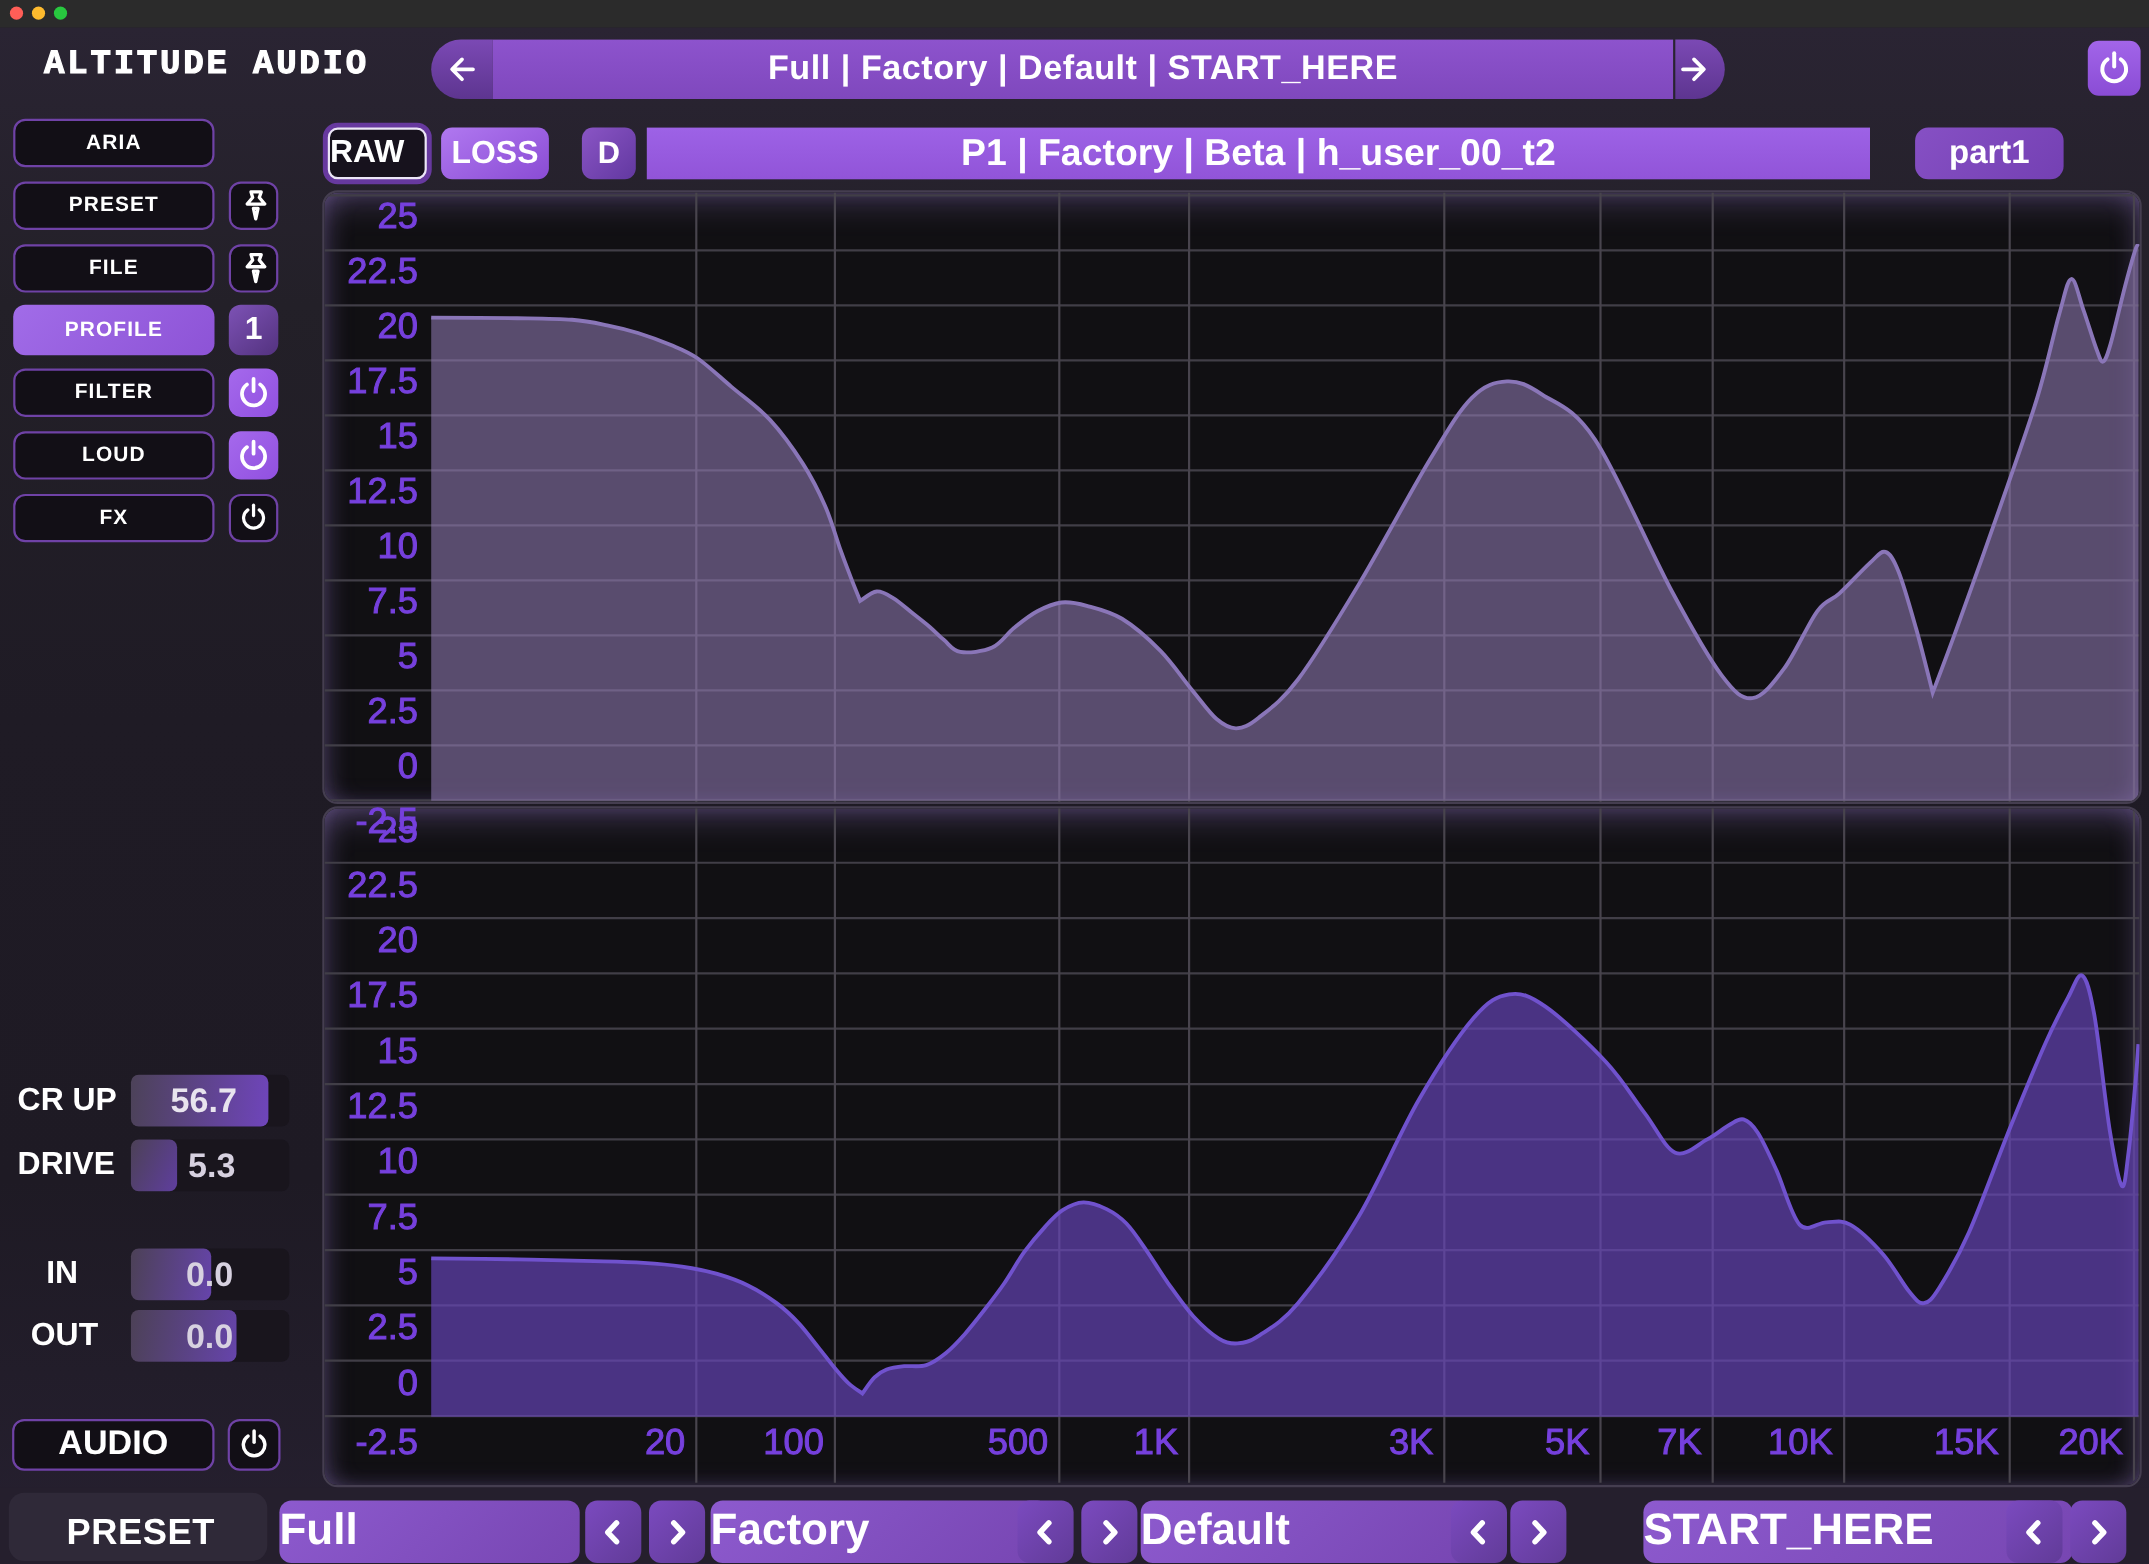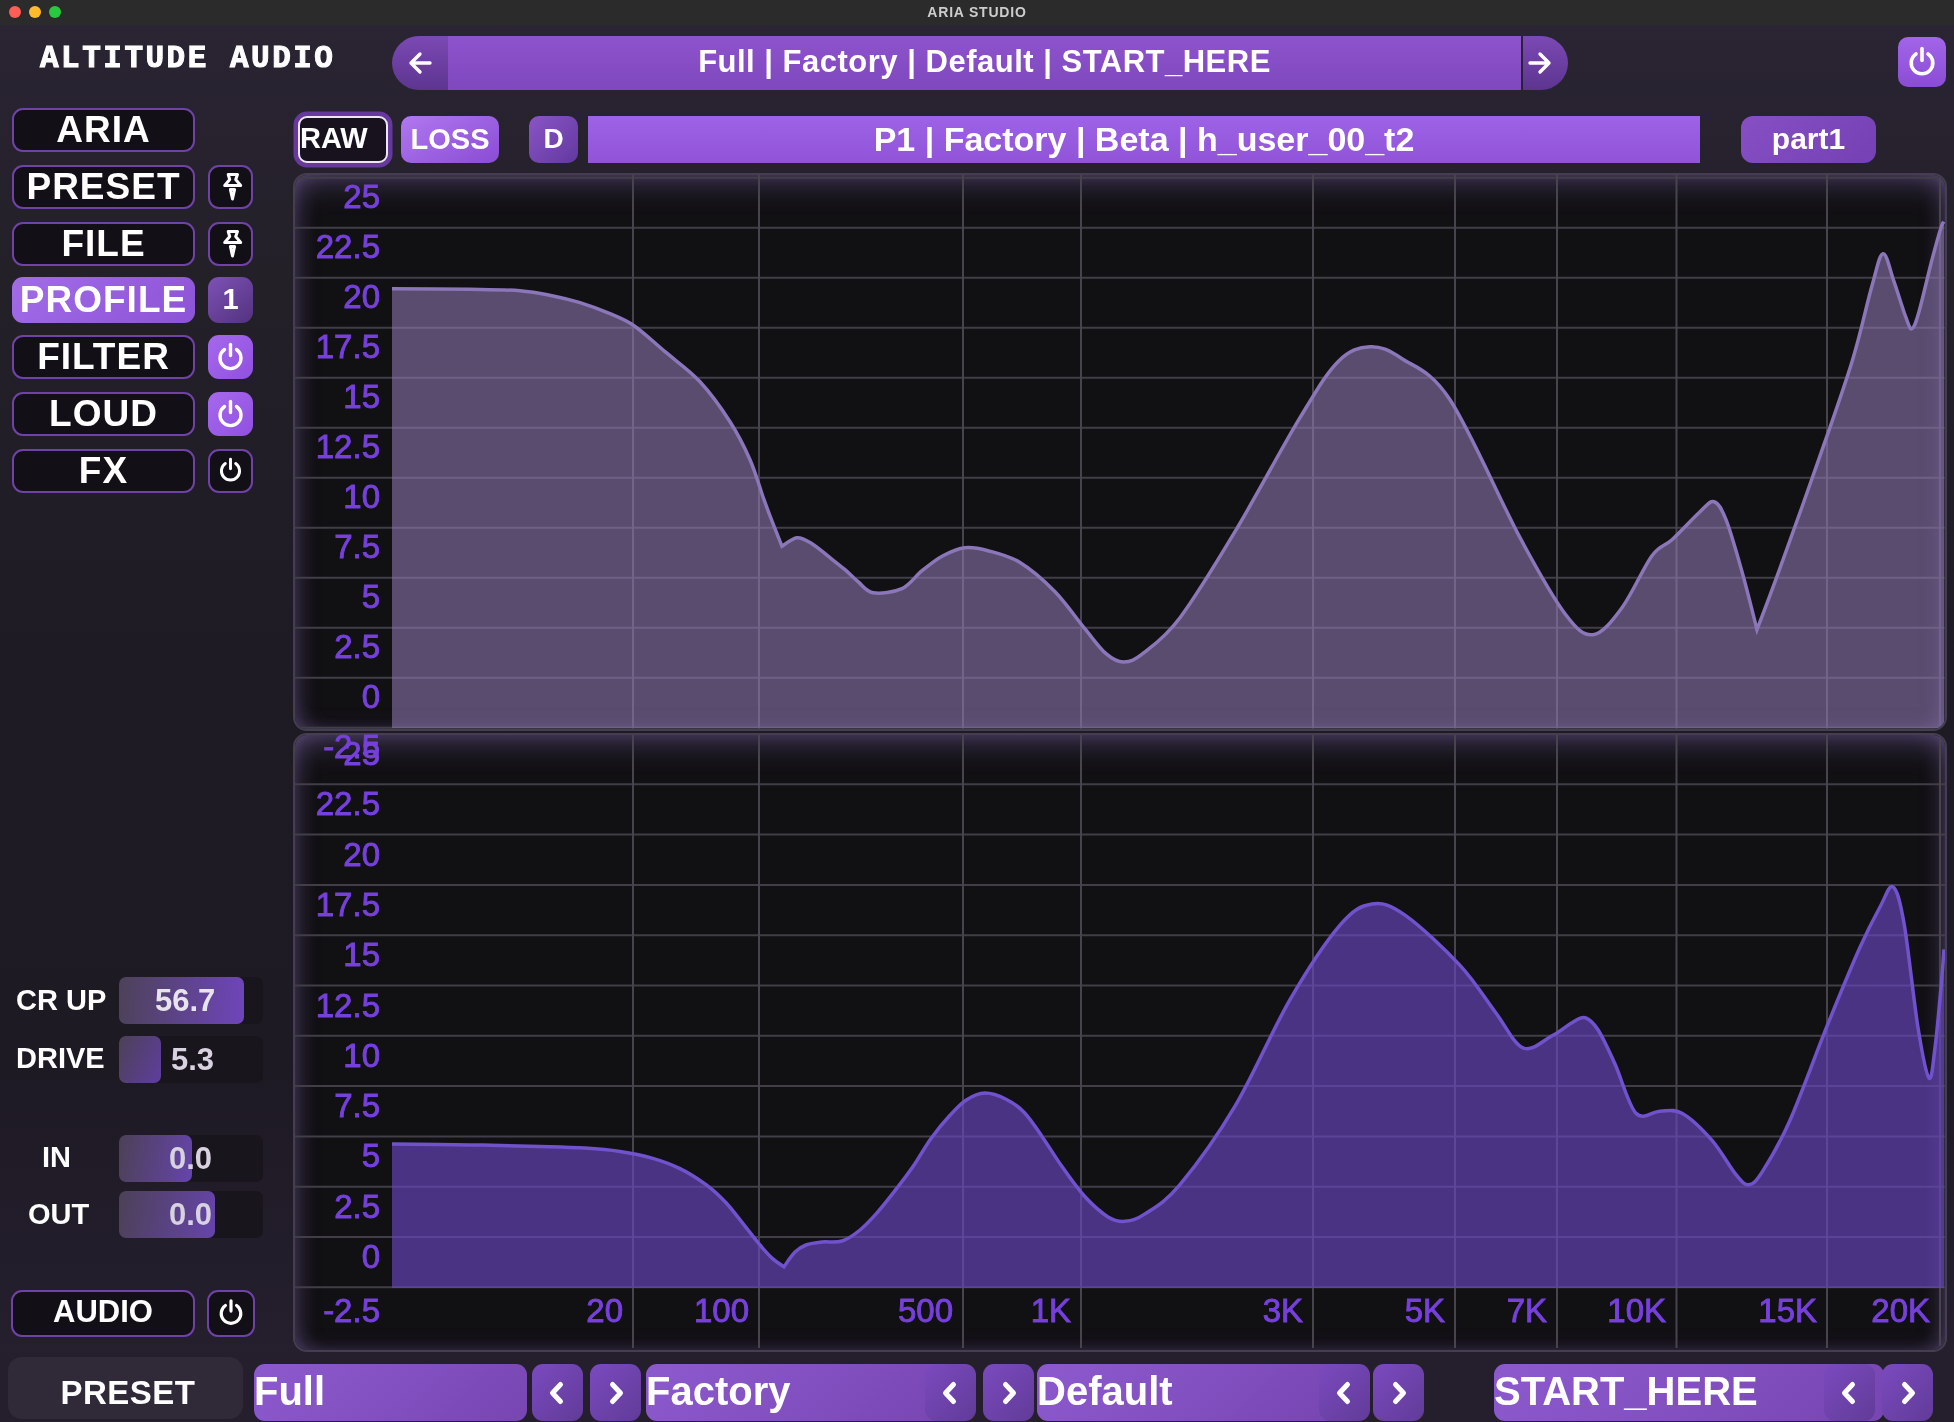--- a/index.html
+++ b/index.html
@@ -16,21 +16,21 @@
 #capR { left:1523px; width:45px; border-radius:0 27px 27px 0; }
 #hdrbar { left:448px; top:36px; width:1073px; height:54px; background:linear-gradient(180deg,#8d53cd,#7f48bd); color:#fff; font-size:31px; font-weight:bold; text-align:center; line-height:52px; letter-spacing:0.5px; }
 #pwr-top { left:1898px; top:37px; width:48px; height:50px; border-radius:10px; background:linear-gradient(180deg,#a265e9,#8a4cd5); }
 .btn { border-radius:11px; color:#fff; font-weight:bold; text-align:center; }
 .dark { background:#120f16; border:2.5px solid #6f42a6; }
 #raw { left:298px; top:116px; width:90px; height:47px; border-radius:9px; font-size:29px; line-height:40px; background:#17121d; border:2.5px solid #ece6f7; box-shadow:0 0 0 4.5px #67399f; }
 #loss { left:401px; top:116px; width:98px; height:47px; border-radius:10px; font-size:29px; line-height:46px; background:linear-gradient(150deg,#b078f0,#8a4cd4); }
 #dbtn { left:529px; top:116px; width:49px; height:47px; border-radius:10px; font-size:28px; line-height:46px; background:linear-gradient(135deg,#8a55c5,#6238a0); }
 #userbar { left:588px; top:116px; width:1112px; height:47px; font-size:34px; line-height:46px; border-radius:0; background:linear-gradient(180deg,#9d62e6,#9154d8); letter-spacing:0px; color:#fff; font-weight:bold; text-align:center; }
 #part1 { left:1741px; top:116px; width:135px; height:47px; font-size:30px; line-height:46px; border-radius:12px; background:linear-gradient(135deg,#8650c4,#7440b3); color:#fff; font-weight:bold; text-align:center; }
-.side { left:12px; width:183px; height:44px; font-size:37px; line-height:39px; letter-spacing:1px;text-align:center; }
+.side { left:12px; width:183px; height:44px; font-size:19px; line-height:39px; letter-spacing:1px;text-align:center; }
 .sq { left:208px; width:45px; height:44px; }
 #profile { background:linear-gradient(135deg,#a16ce8,#8d53d6); border:none; line-height:46px; height:46px; }
 #prof1 { background:linear-gradient(140deg,#7d52b5,#53327f); color:#fff; font-size:29px; font-weight:bold; text-align:center; line-height:44px; border-radius:11px; }
 .pwr-on { background:linear-gradient(135deg,#a569ec,#9150e0); border-radius:11px; }
 .plabel { color:#fff; font-size:29px; font-weight:bold; }
 .track { left:119px; width:144px; background:#19151d; border-radius:7px; }
 .pv { position:absolute; color:#d7d1e0; font-size:31px; font-weight:bold; }
 #audio { left:11px; top:1290px; width:184px; height:47px; font-size:31px; line-height:40px; }
 #audiopwr { left:207px; top:1290px; width:48px; height:47px; }
 #botbar { left:0px; top:1352px; width:1954px; height:70px; background:#251f2d; }
@@ -45,21 +45,20 @@
 .gv { stroke:#48444d; stroke-width:2; }
 .ylab { fill:#7640dd; font-size:33px; font-weight:normal; text-anchor:end; stroke:#7640dd; stroke-width:0.9; }
 svg text { font-family:"Liberation Sans",sans-serif; }
 </style></head>
 <body>
 <div class="abs" id="appbg"></div>
 <div class="abs" id="titlebar">
   <div class="abs tl" style="left:9px;background:#ff5e57"></div>
   <div class="abs tl" style="left:29px;background:#febb2e"></div>
   <div class="abs tl" style="left:49px;background:#28c83f"></div>
-  <div class="abs" id="tb-title">ARIA STUDIO</div>
 </div>
 <div class="abs" id="logo">ALTITUDE AUDIO</div>
 <div class="abs hdrcap" id="capL"><svg width="56" height="54" viewBox="0 0 56 54">
       <path d="M38 27 H20 M28 18 l-9 9 9 9" stroke="#fff" stroke-width="3.4" fill="none" stroke-linecap="round" stroke-linejoin="round"></path>
     </svg></div>
 <div class="abs" id="hdrbar">Full | Factory | Default | START_HERE</div>
 <div class="abs hdrcap" id="capR"><svg width="45" height="54" viewBox="0 0 45 54">
       <path d="M7 27 H25 M17 18 l9 9 -9 9" stroke="#fff" stroke-width="3.4" fill="none" stroke-linecap="round" stroke-linejoin="round"></path>
     </svg></div>
 <div class="abs" id="pwr-top"><svg width="48" height="50" viewBox="0 0 48 50">

